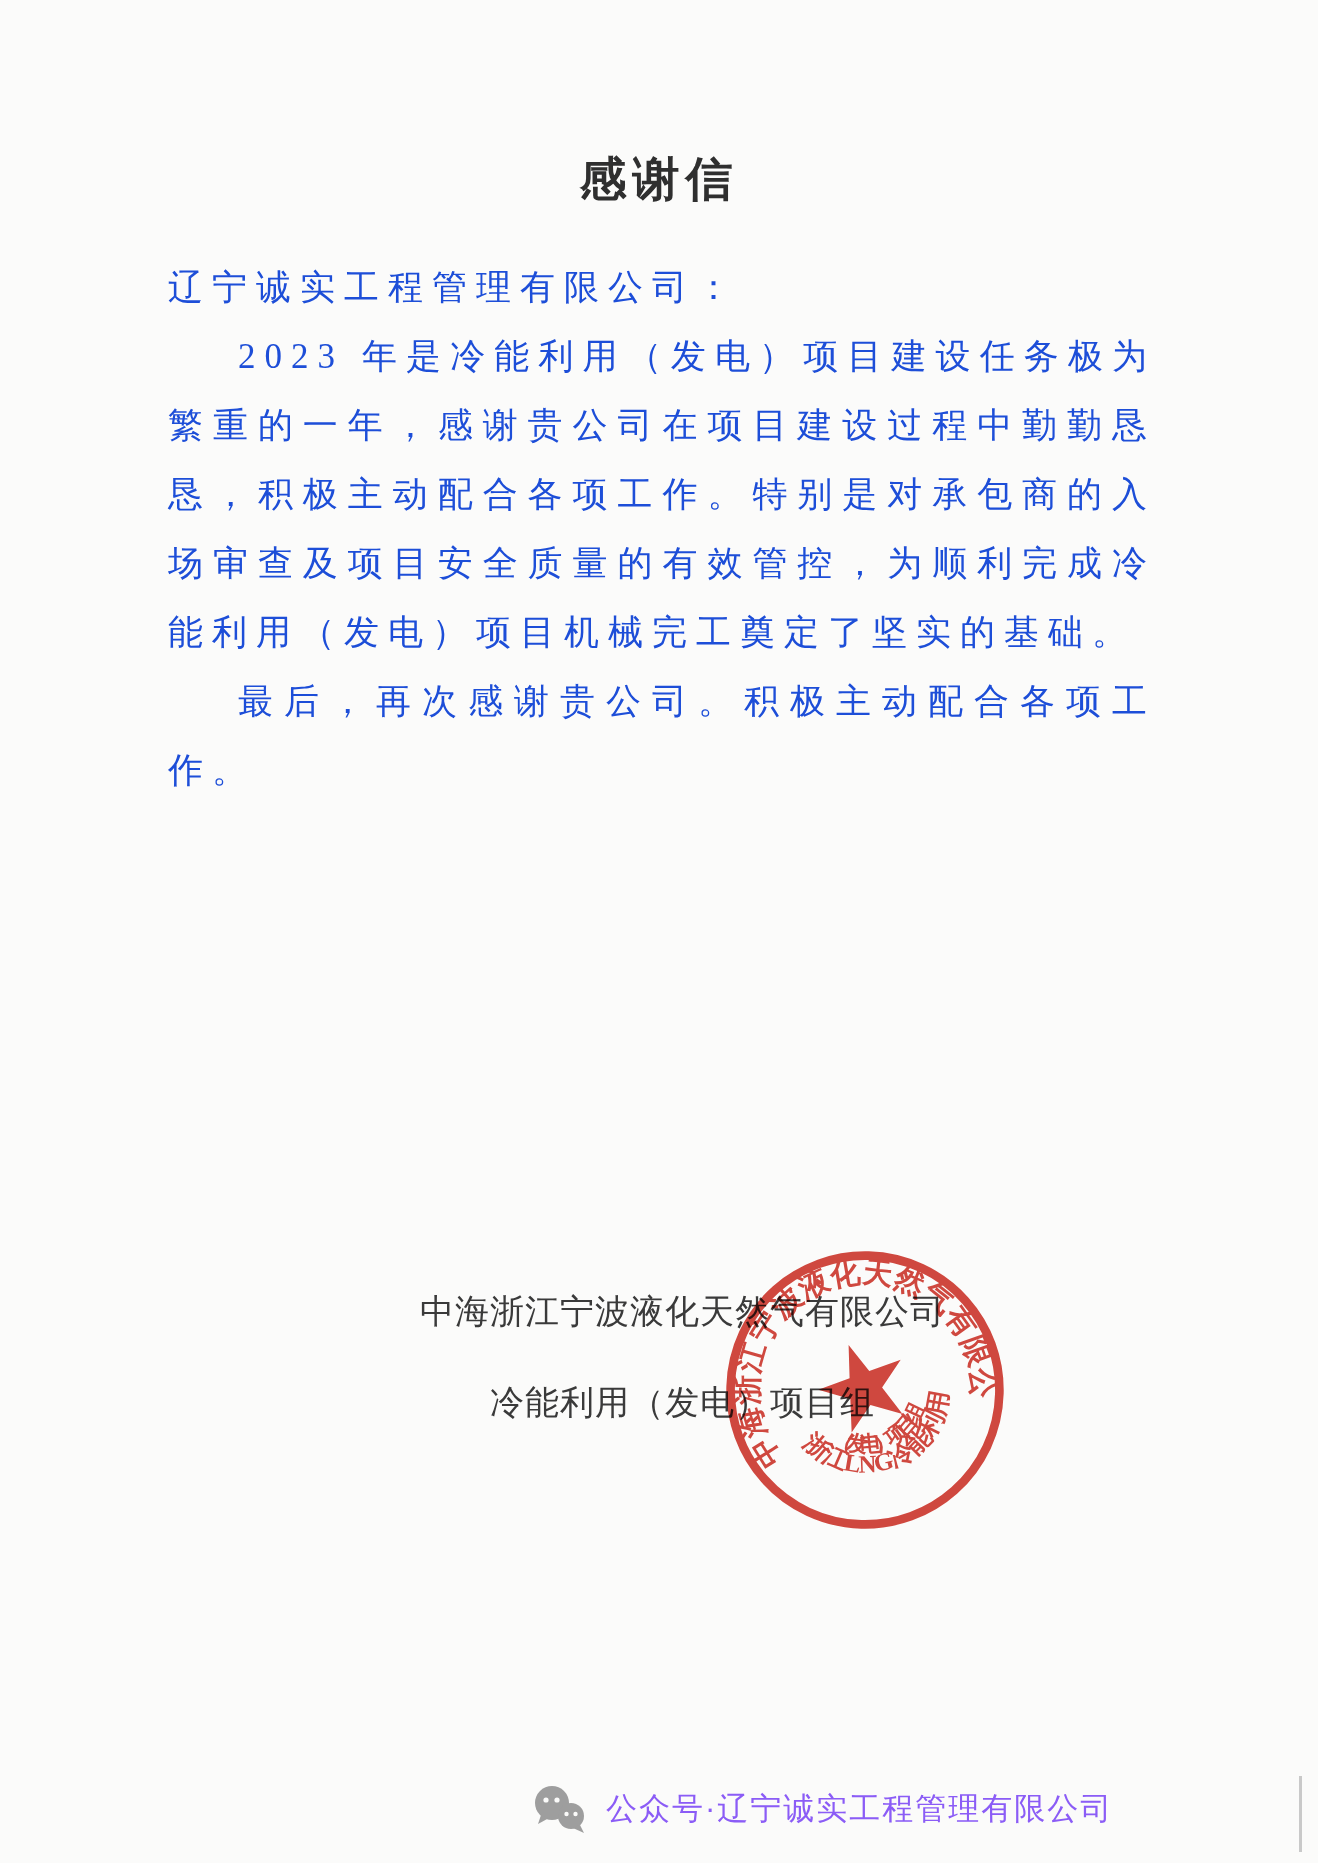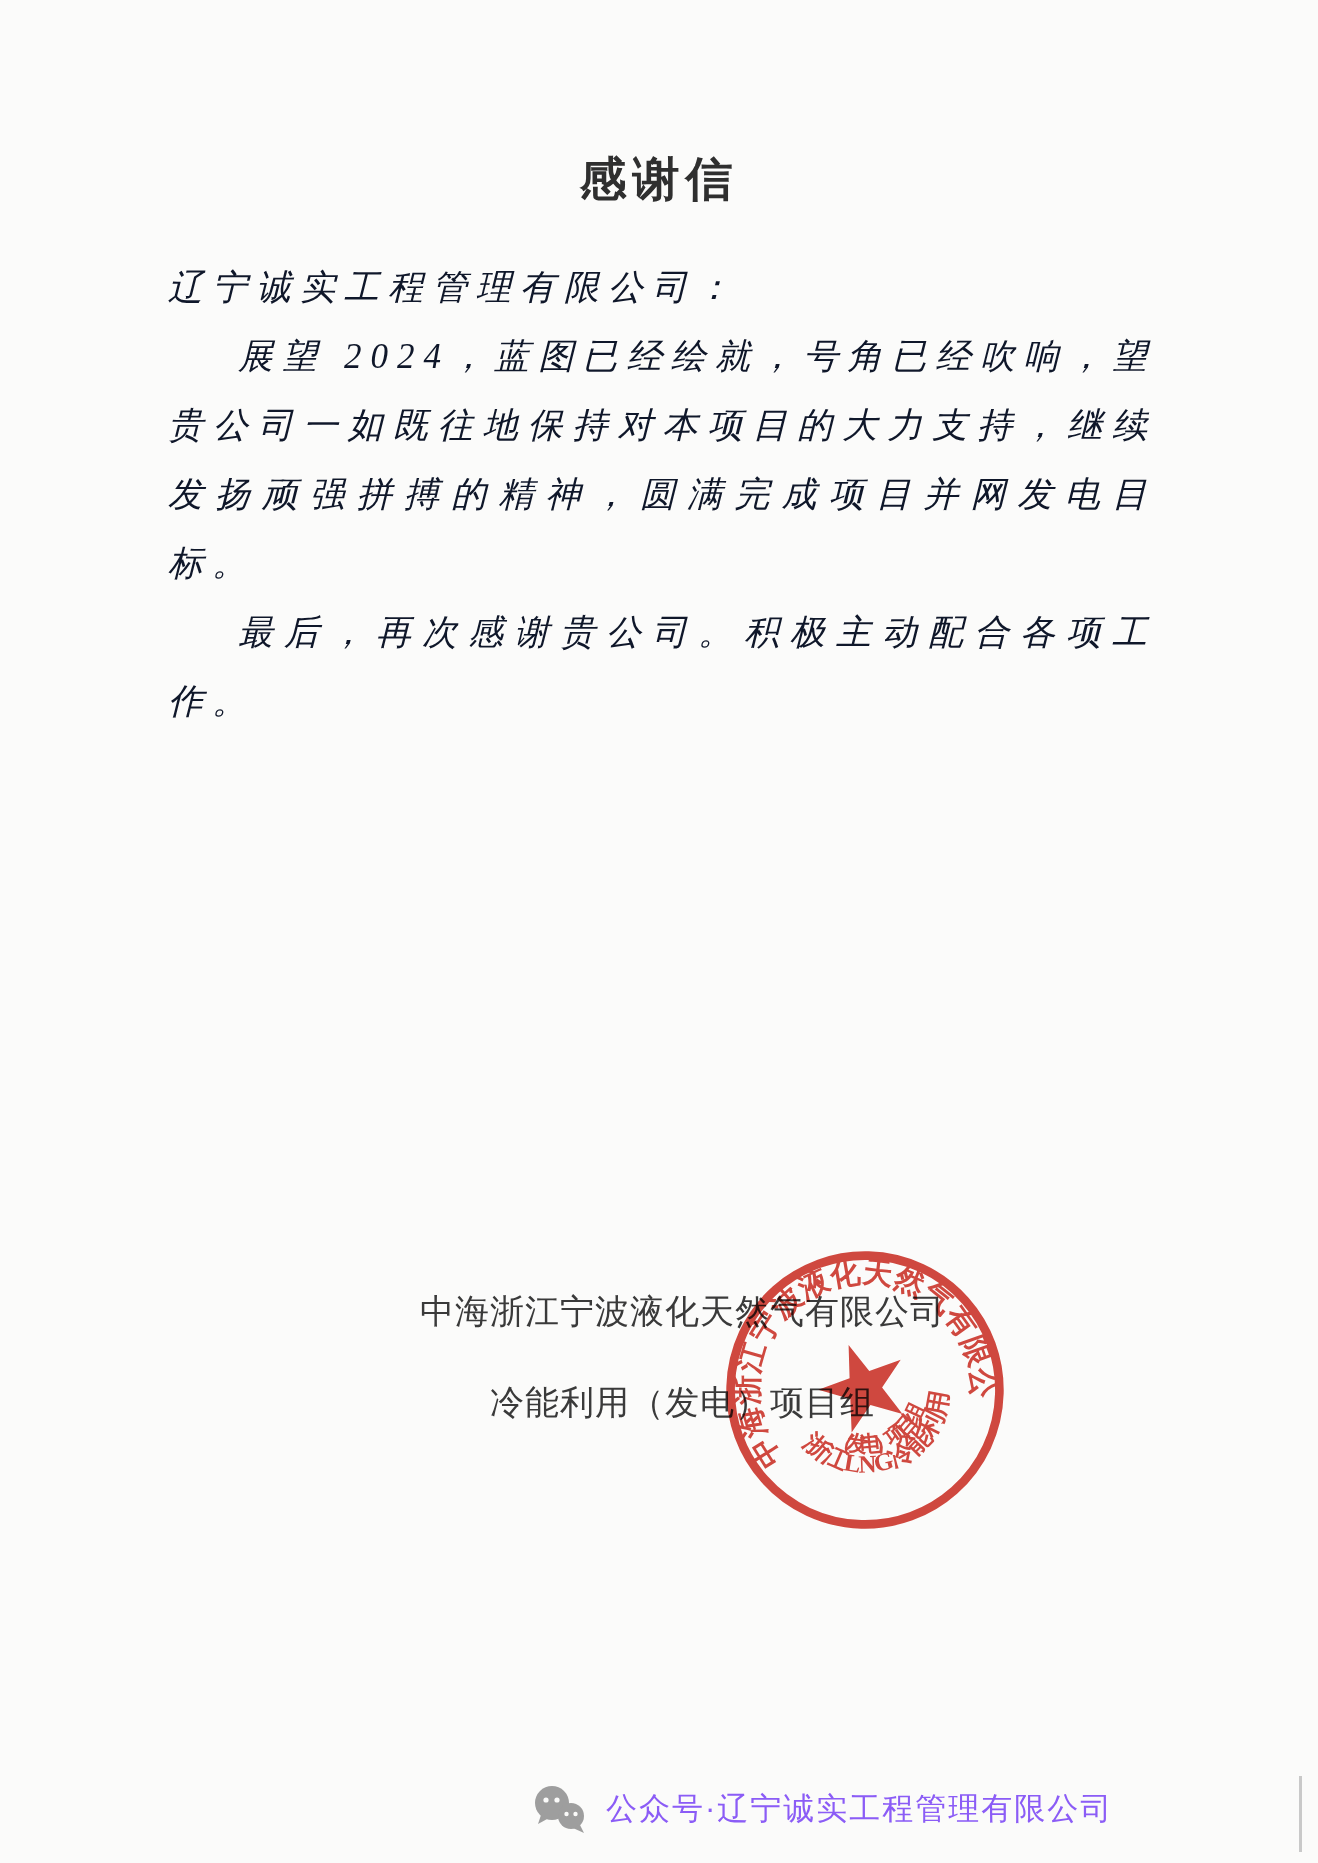--- a/index.html
+++ b/index.html
@@ -22,22 +22,21 @@
     letter-spacing:6px;
     color:#2f2f2f;
   }
   .letter-body{
     position:absolute;
     top:253px;left:168px;width:988px;
     font-size:35px;
     line-height:69px;
     letter-spacing:9px;
     text-align:justify;
-    color:#0f172a;
-    font-style:italic;
+    color:#1d4ed8;
   }
   .letter-body p{margin:0;text-indent:2em;}
   .letter-body .salutation{text-indent:0;}
   .signature-block{
     position:absolute;
     top:1266px;left:190px;width:985px;
     text-align:center;
     font-size:34px;
     letter-spacing:1px;
     color:#3a3a3a;
@@ -76,21 +75,21 @@
 </style>
 </head>
 <body>
 
 <div class="page">
 
   <div class="page-title">感谢信</div>
 
   <div class="letter-body">
     <p class="salutation">辽宁诚实工程管理有限公司：</p>
-    <p>展望 2024，蓝图已经绘就，号角已经吹响，望贵公司一如既往地保持对本项目的大力支持，继续发扬顽强拼搏的精神，圆满完成项目并网发电目标。</p>
+    <p>2023 年是冷能利用（发电）项目建设任务极为繁重的一年，感谢贵公司在项目建设过程中勤勤恳恳，积极主动配合各项工作。特别是对承包商的入场审查及项目安全质量的有效管控，为顺利完成冷能利用（发电）项目机械完工奠定了坚实的基础。</p>
     <p>最后，再次感谢贵公司。积极主动配合各项工作。</p>
   </div>
 
   <div class="signature-block">
     <div>中海浙江宁波液化天然气有限公司</div>
     <div>冷能利用（发电）项目组</div>
   </div>
 
   <svg class="seal" viewBox="0 0 300 300">
     <defs>

